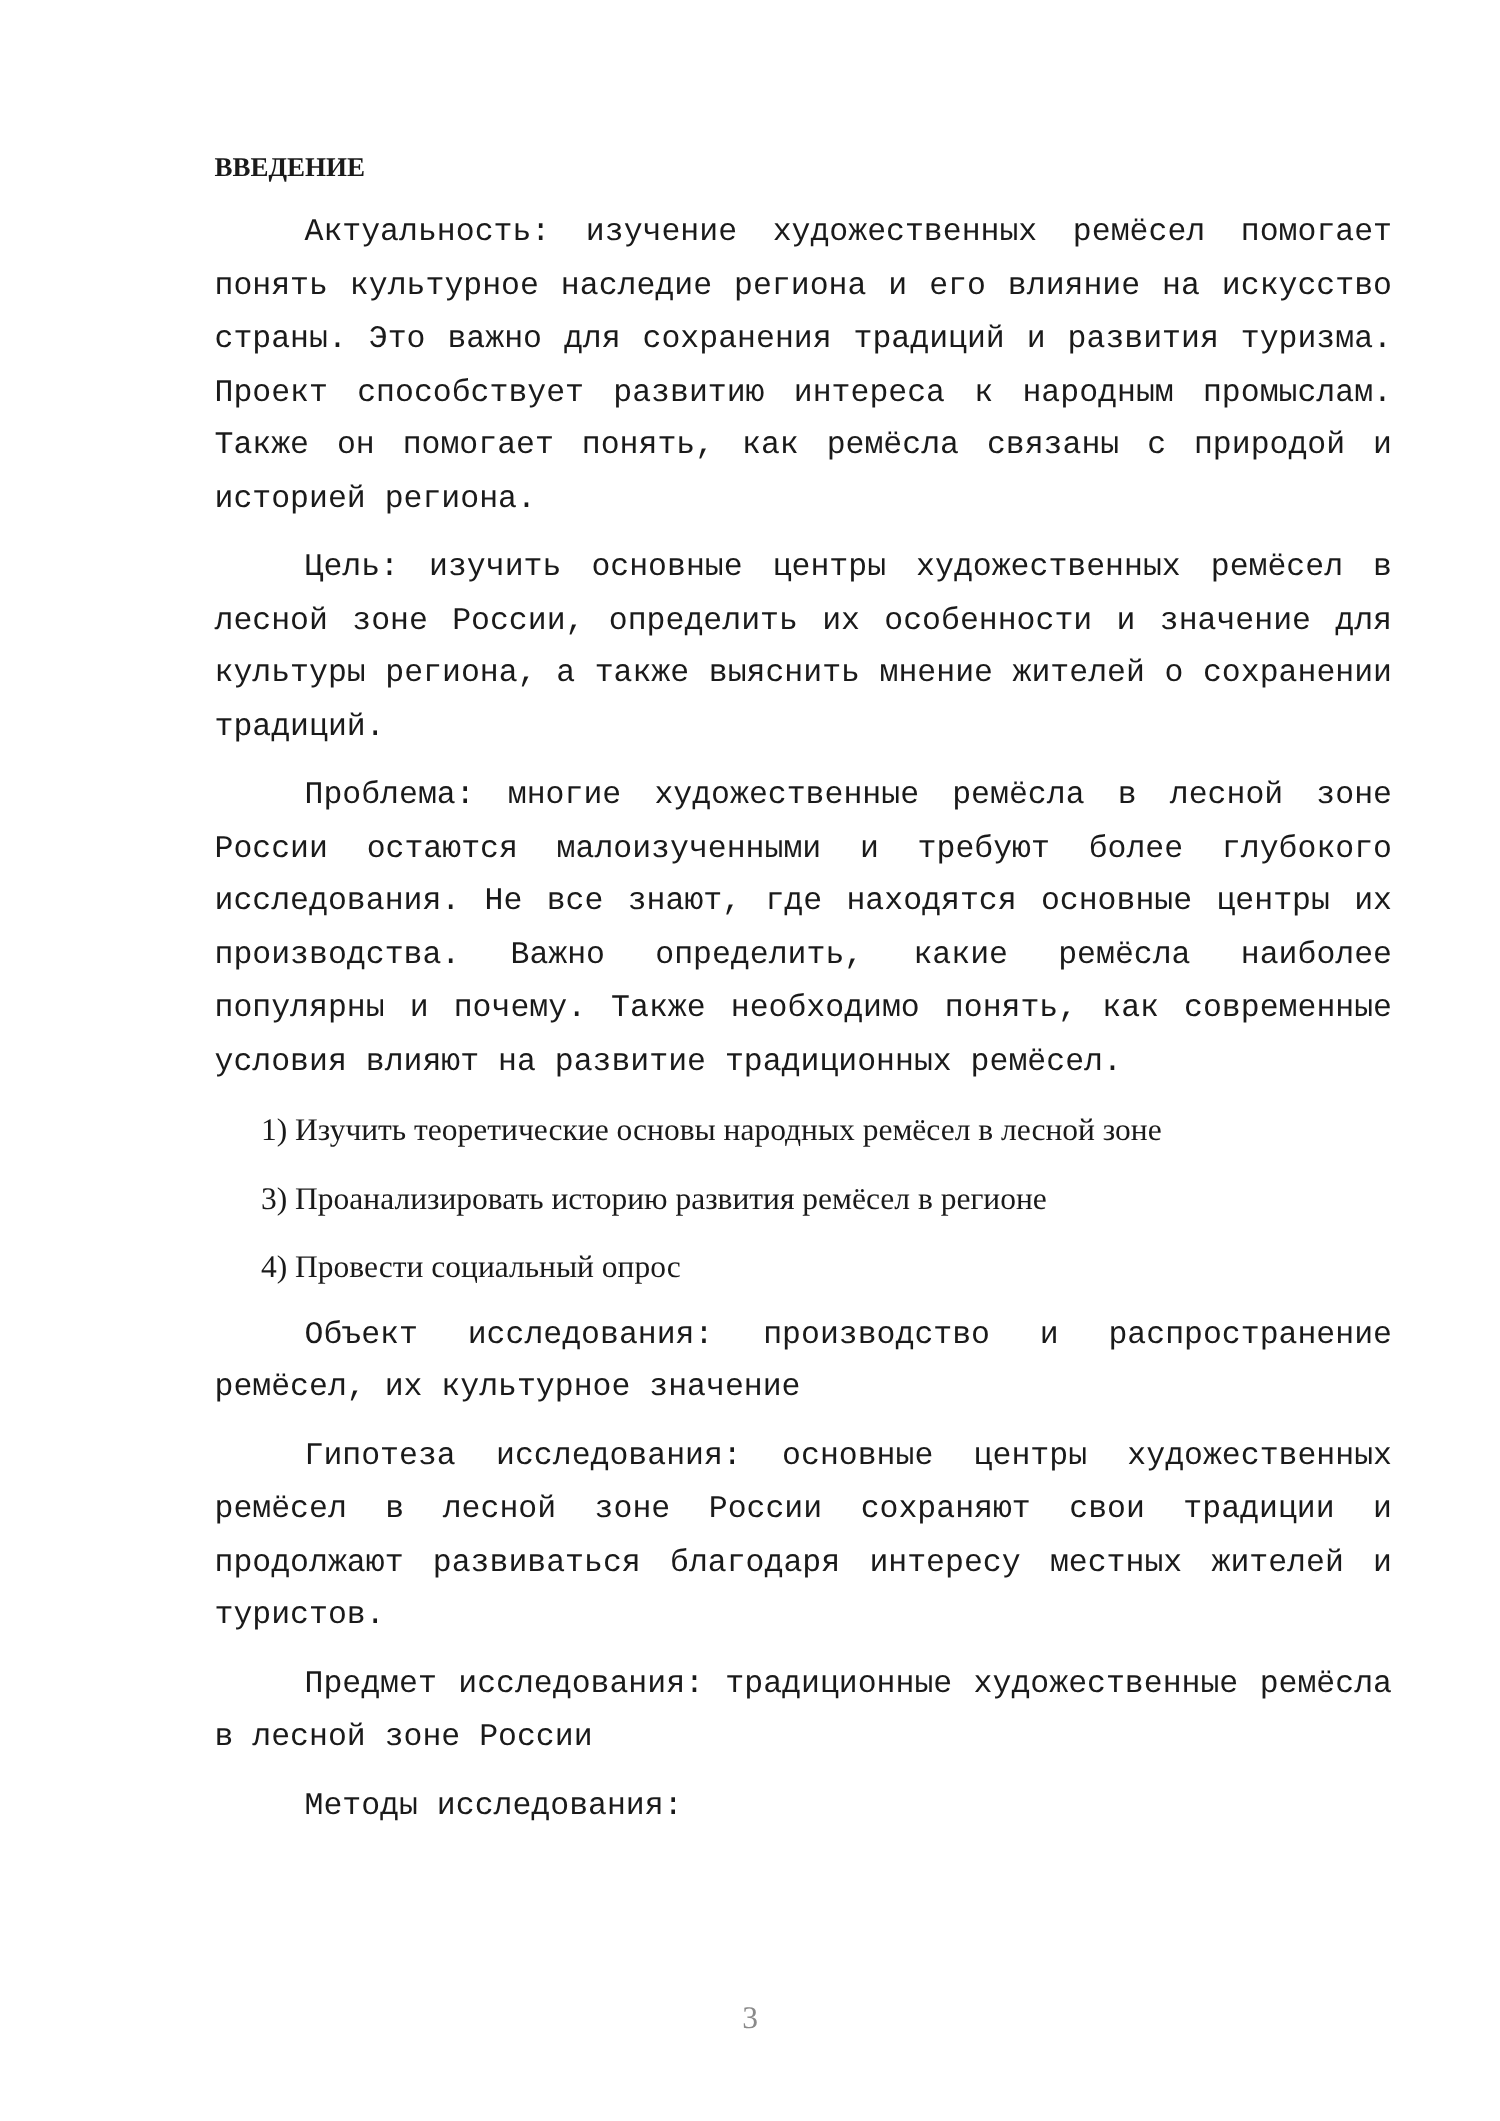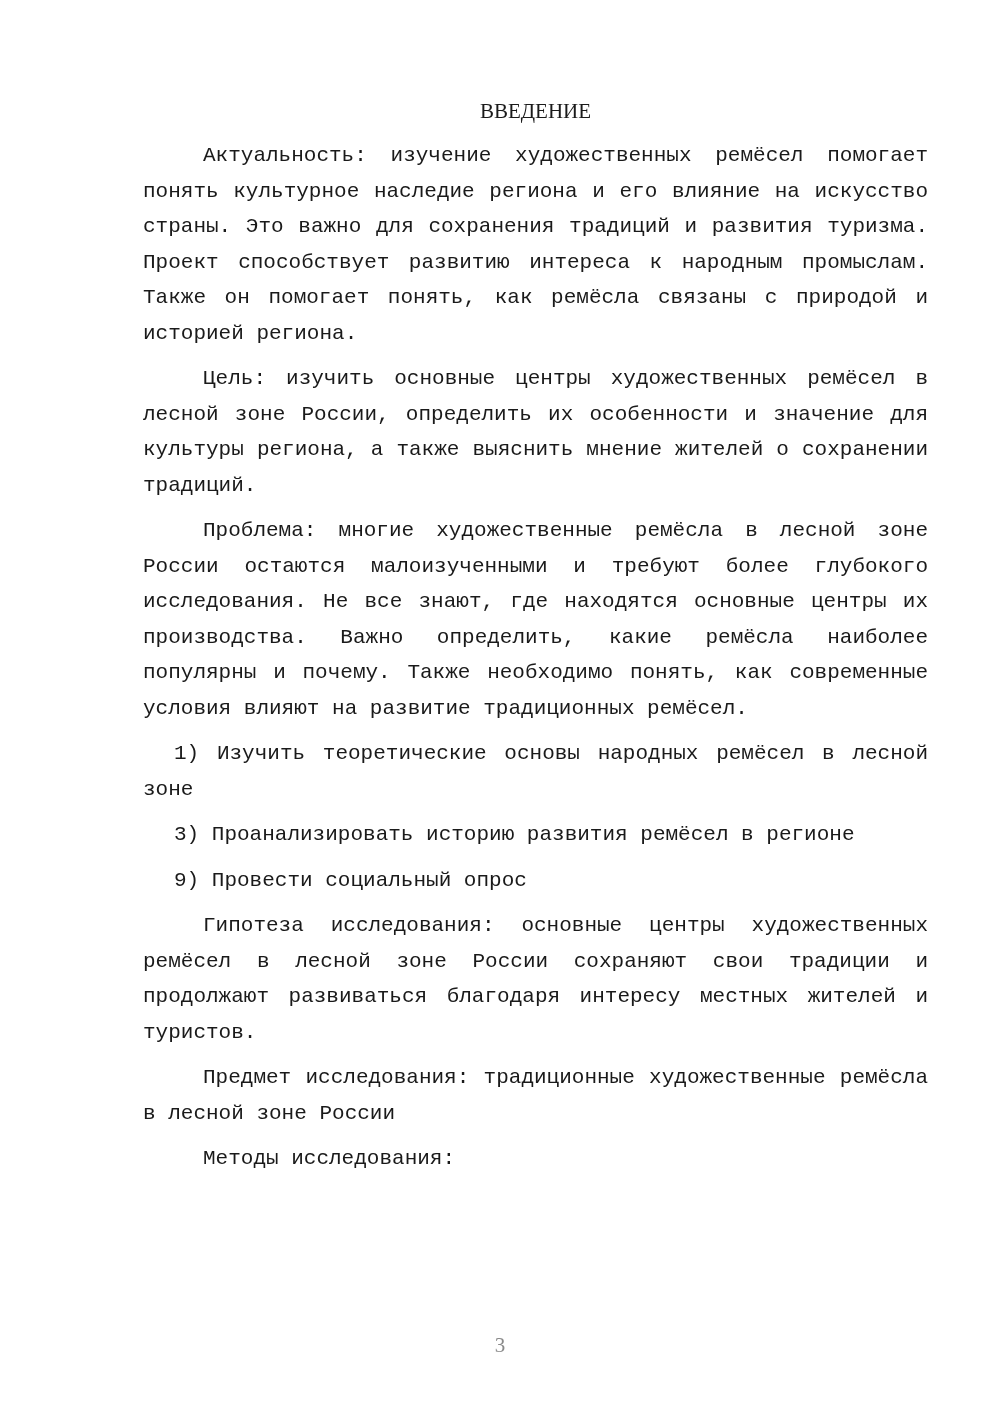--- a/index.html
+++ b/index.html
@@ -17,40 +17,38 @@
       font-size: 21px;
       overflow: hidden;
     }
     .content {
       position: absolute;
       left: 143px;
       top: 97px;
       width: 785px;
     }
     .heading {
-      text-align: center;
-      font-weight: normal;
-      font-size: 21px;
+      font-weight: bold;
+      font-size: 18px;
       line-height: 28px;
       margin: 0 0 13px 0;
       padding-left: 0;
     }
     .para {
       text-align: justify;
       text-indent: 60px;
       line-height: 35.5px;
       margin: 0 0 10px 0;
       font-family: Liberation Mono, monospace;
     }
     .list-item {
       text-align: justify;
       text-indent: 31px;
       line-height: 35.5px;
       margin: 0 0 10px 0;
-      font-family: Liberation Mono, monospace;
     }
     .page-number {
       position: absolute;
       left: 0;
       width: 1000px;
       top: 1333px;
       text-align: center;
       font-size: 21px;
       color: #8a8a8a;
       font-family: "Liberation Serif", "DejaVu Serif", serif;
@@ -65,22 +63,23 @@
 
     <p class="para">Актуальность: изучение художественных ремёсел помогает понять культурное наследие региона и его влияние на искусство страны. Это важно для сохранения традиций и развития туризма. Проект способствует развитию интереса к народным промыслам. Также он помогает понять, как ремёсла связаны с природой и историей региона.</p>
 
     <p class="para">Цель: изучить основные центры художественных ремёсел в лесной зоне России, определить их особенности и значение для культуры региона, а также выяснить мнение жителей о сохранении традиций.</p>
 
     <p class="para">Проблема: многие художественные ремёсла в лесной зоне России остаются малоизученными и требуют более глубокого исследования. Не все знают, где находятся основные центры их производства. Важно определить, какие ремёсла наиболее популярны и почему. Также необходимо понять, как современные условия влияют на развитие традиционных ремёсел.</p>
 
 
     <p class="list-item">1) Изучить теоретические основы народных ремёсел в лесной зоне</p>
     <p class="list-item">3) Проанализировать историю развития ремёсел в регионе</p>
-    <p class="list-item">9) Провести социальный опрос</p>
+    <p class="list-item">4) Провести социальный опрос</p>
 
+    <p class="para">Объект исследования: производство и распространение ремёсел, их культурное значение</p>
 
     <p class="para">Гипотеза исследования: основные центры художественных ремёсел в лесной зоне России сохраняют свои традиции и продолжают развиваться благодаря интересу местных жителей и туристов.</p>
 
     <p class="para">Предмет исследования: традиционные художественные ремёсла в лесной зоне России</p>
 
     <p class="para">Методы исследования:</p>
   </div>
 
   <div class="page-number">3</div>
 </div>

